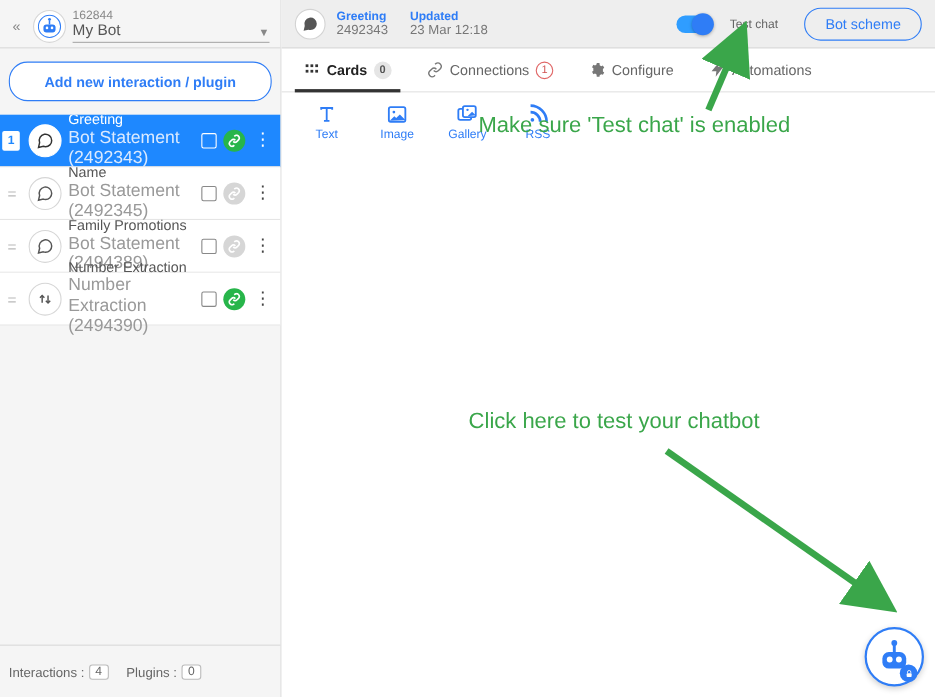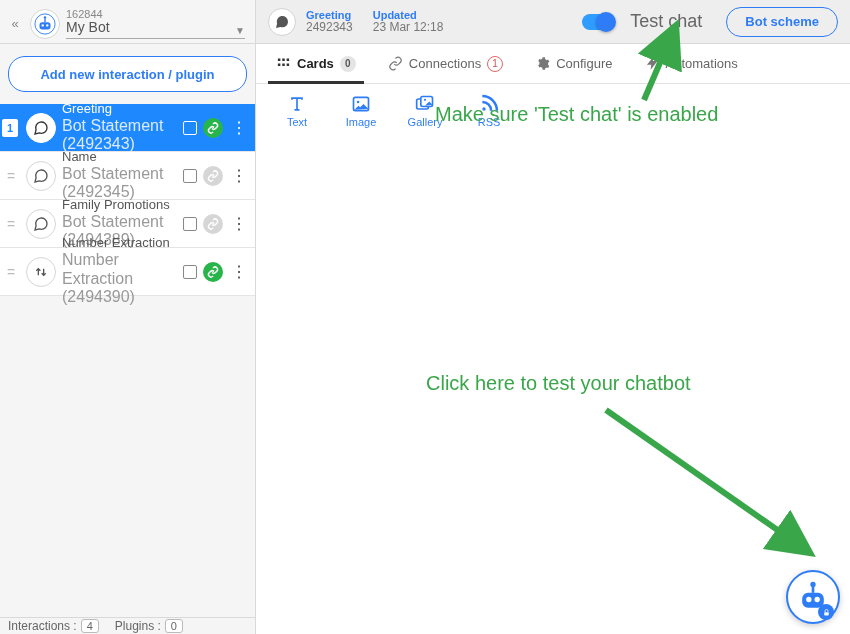--- a/index.html
+++ b/index.html
@@ -35,36 +35,36 @@
   .iright{ display:flex; align-items:center; gap:6px; padding-right:6px;}
   .checkbox{ width:14px; height:14px; border:1.5px solid #888; border-radius:2px; display:inline-block;}
   .irow.selected .checkbox{ border-color:#fff;}
   .linkchip{ width:20px;height:20px;border-radius:50%; display:flex;align-items:center;justify-content:center;}
   .linkchip.on{ background:#27b54a; color:#fff;}
   .linkchip.off{ background:#d6d6d6; color:#fff;}
   .linkchip svg{width:12px;height:12px;}
   .kebab{ color:#444; font-size:16px; line-height:1; cursor:pointer; padding:0 2px;}
   .irow.selected .kebab{color:#fff;}
 
-  .sidebar-footer{ height:17px; border-top:1px solid #d9d9d9; display:flex; align-items:center; font-size:12px; color:#666; padding-left:8px; gap:4px;}
+  .sidebar-footer{ height:48px; border-top:1px solid #d9d9d9; display:flex; align-items:center; font-size:12px; color:#666; padding-left:8px; gap:4px;}
   .sidebar-footer .count{ border:1px solid #bbb; border-radius:3px; padding:0 5px; font-size:11px; color:#666; background:#fff;}
 
   
   .main { flex:1; height:100%; display:flex; flex-direction:column; background:#fff; position:relative;}
   .topbar{ height:44px; background:#eeeeee; border-bottom:1px solid #d9d9d9; display:flex; align-items:center; padding:0 12px; gap:10px;}
   .topicon{ width:28px;height:28px;border-radius:50%;background:#fff; display:flex;align-items:center;justify-content:center; border:1px solid #d3d3d3;}
   .topicon svg{width:16px;height:16px;color:#555;}
   .breadcol{ line-height:1.1; }
   .breadlabel{ font-size:11px; color:#2f7df6; font-weight:600;}
   .breadval{ font-size:12px; color:#777;}
   .spacer{flex:1;}
   .switch{ width:32px; height:16px; border-radius:9px; background:#2f9dff; position:relative; cursor:pointer;}
   .switch-knob{ position:absolute; right:-2px; top:-2px; width:20px;height:20px; border-radius:50%; background:#2f7df6; box-shadow:0 1px 3px rgba(0,0,0,.3);}
-  .switchlabel{ font-size:18px; color:#666; margin-left:6px; margin-right:14px;}
-  .scheme-btn{ height:30px; padding:0 18px; border-radius:15px; border:1.5px solid #2f7df6; color:#2f7df6; background:#eee; font-size:13px; font-weight:700; cursor:pointer;}
+  .switchlabel{ font-size:11px; color:#666; margin-left:6px; margin-right:14px;}
+  .scheme-btn{ height:30px; padding:0 18px; border-radius:15px; border:1.5px solid #2f7df6; color:#2f7df6; background:#eee; font-size:13px; font-weight:400; cursor:pointer;}
 
   .tabs{ height:40px; border-bottom:1px solid #e2e2e2; display:flex; align-items:stretch; padding:0 6px; gap:4px;}
   .tab{ display:flex; align-items:center; gap:6px; padding:0 14px; font-size:13px; color:#666; cursor:pointer; position:relative;}
   .tab.active{ color:#222; font-weight:600;}
   .tab.active::after{ content:""; position:absolute; left:6px; right:6px; bottom:-1px; height:3px; background:#333;}
   .tab svg{width:15px;height:15px;color:#777;}
   .tab.active svg{color:#333;}
   .pill{ min-width:16px; height:16px; padding:0 4px; border-radius:8px; background:#e5e5e5; color:#555; font-size:10px; display:flex; align-items:center; justify-content:center;}
   .pill.red{ background:#fff; border:1px solid #e06666; color:#d05050;}
 

